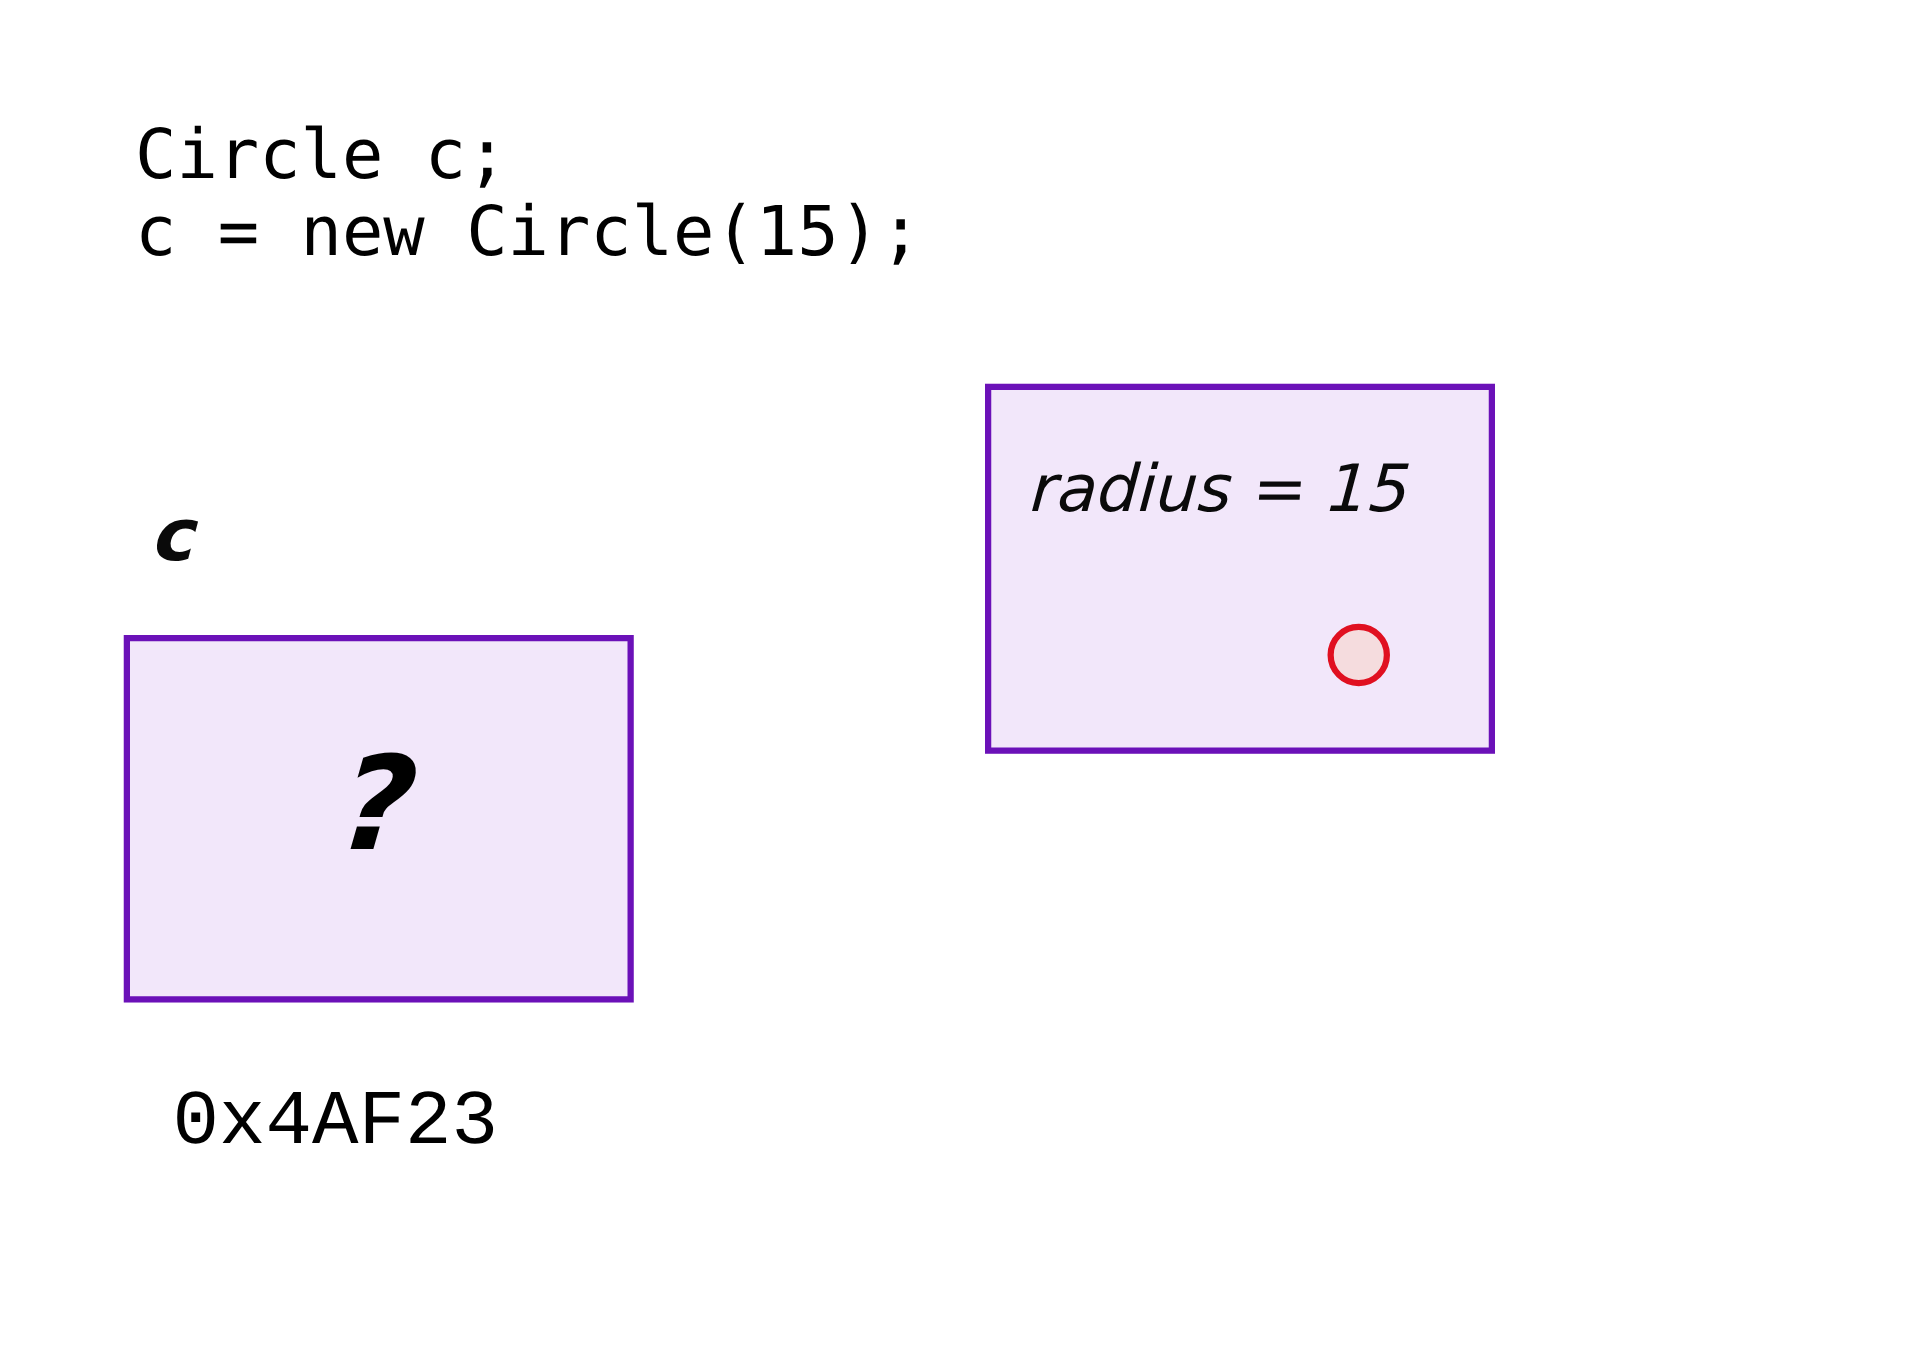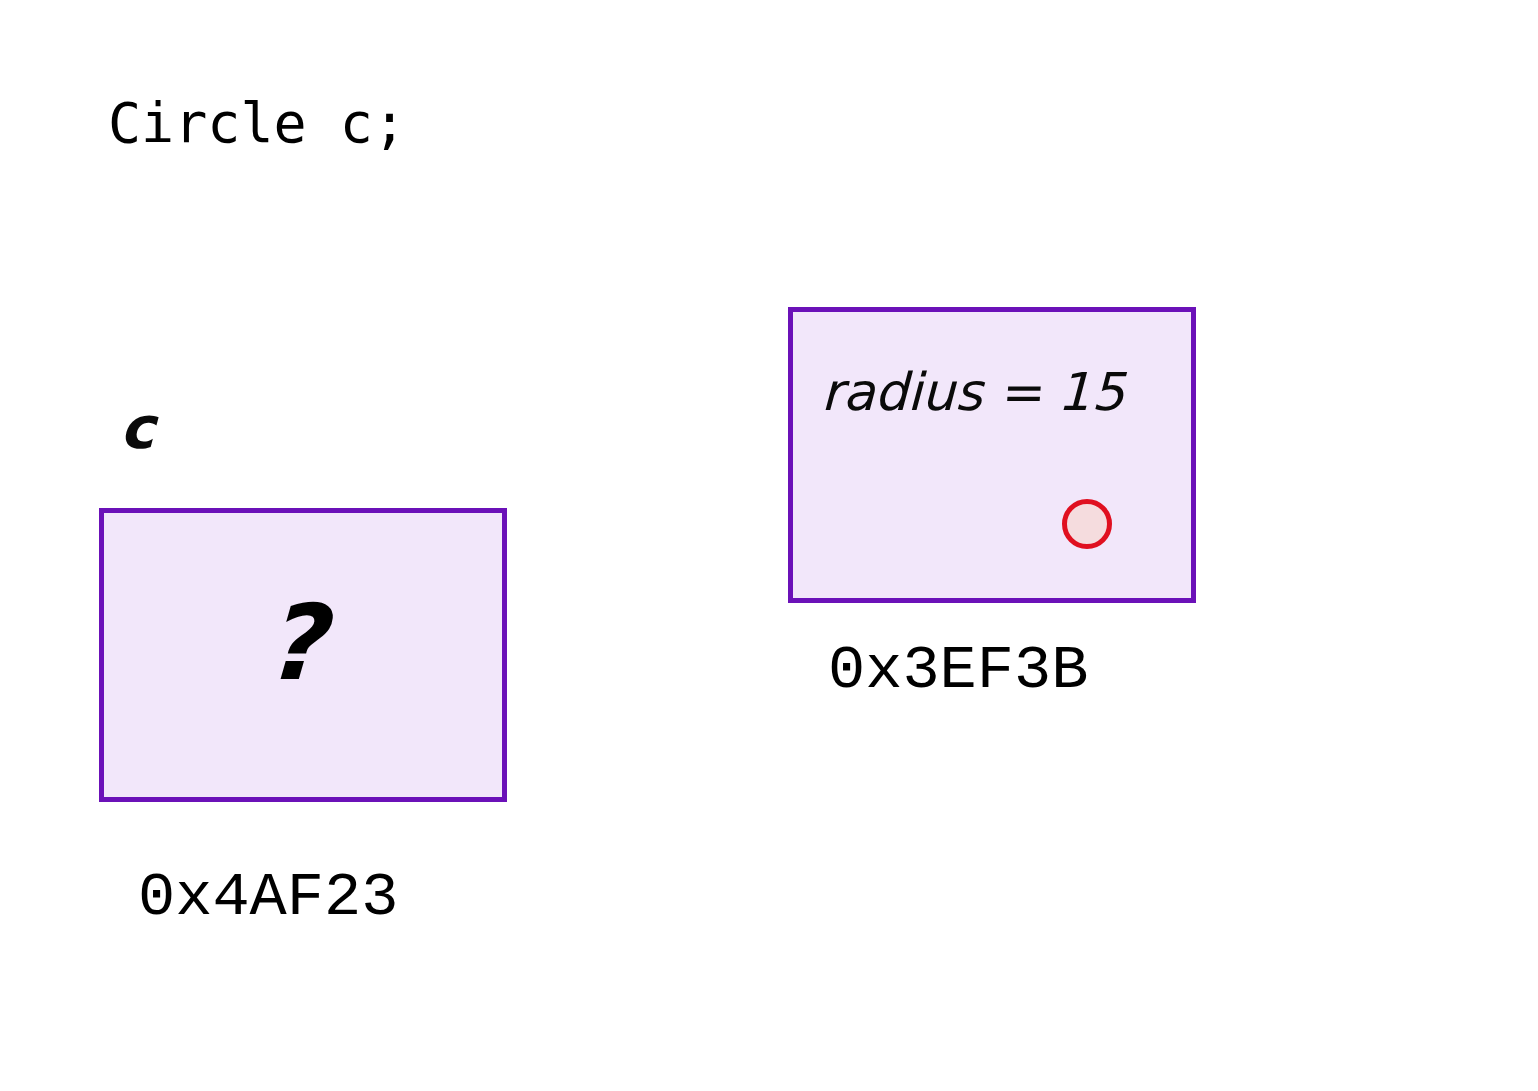--- a/index.html
+++ b/index.html
@@ -133,34 +133,34 @@
     top: 639px;
   }
 </style>
 </head>
 <body>
 
 <div id="stage">
 
   <div class="code-block">
     <div class="code-line">Circle c;</div>
+    <div class="code-line">c = new Circle(15);</div>
   </div>
 
   <div class="var-label hand">c</div>
 
   <div class="mem-box" id="box-stack">
     <div class="qmark">?</div>
   </div>
 
   <div class="addr" id="addr-stack">0x4AF23</div>
 
   <div class="mem-box" id="box-heap">
     <div class="field-text hand">radius = 15</div>
     <span class="circle-glyph">
       <svg width="52" height="52" viewBox="0 0 52 52" xmlns="http://www.w3.org/2000/svg">
         <circle cx="26" cy="26" r="22.5" fill="#f5dcde" stroke="#e01020" stroke-width="5"></circle>
       </svg>
     </span>
   </div>
 
-  <div class="addr" id="addr-heap">0x3EF3B</div>
 
 </div>
 
 </body></html>

